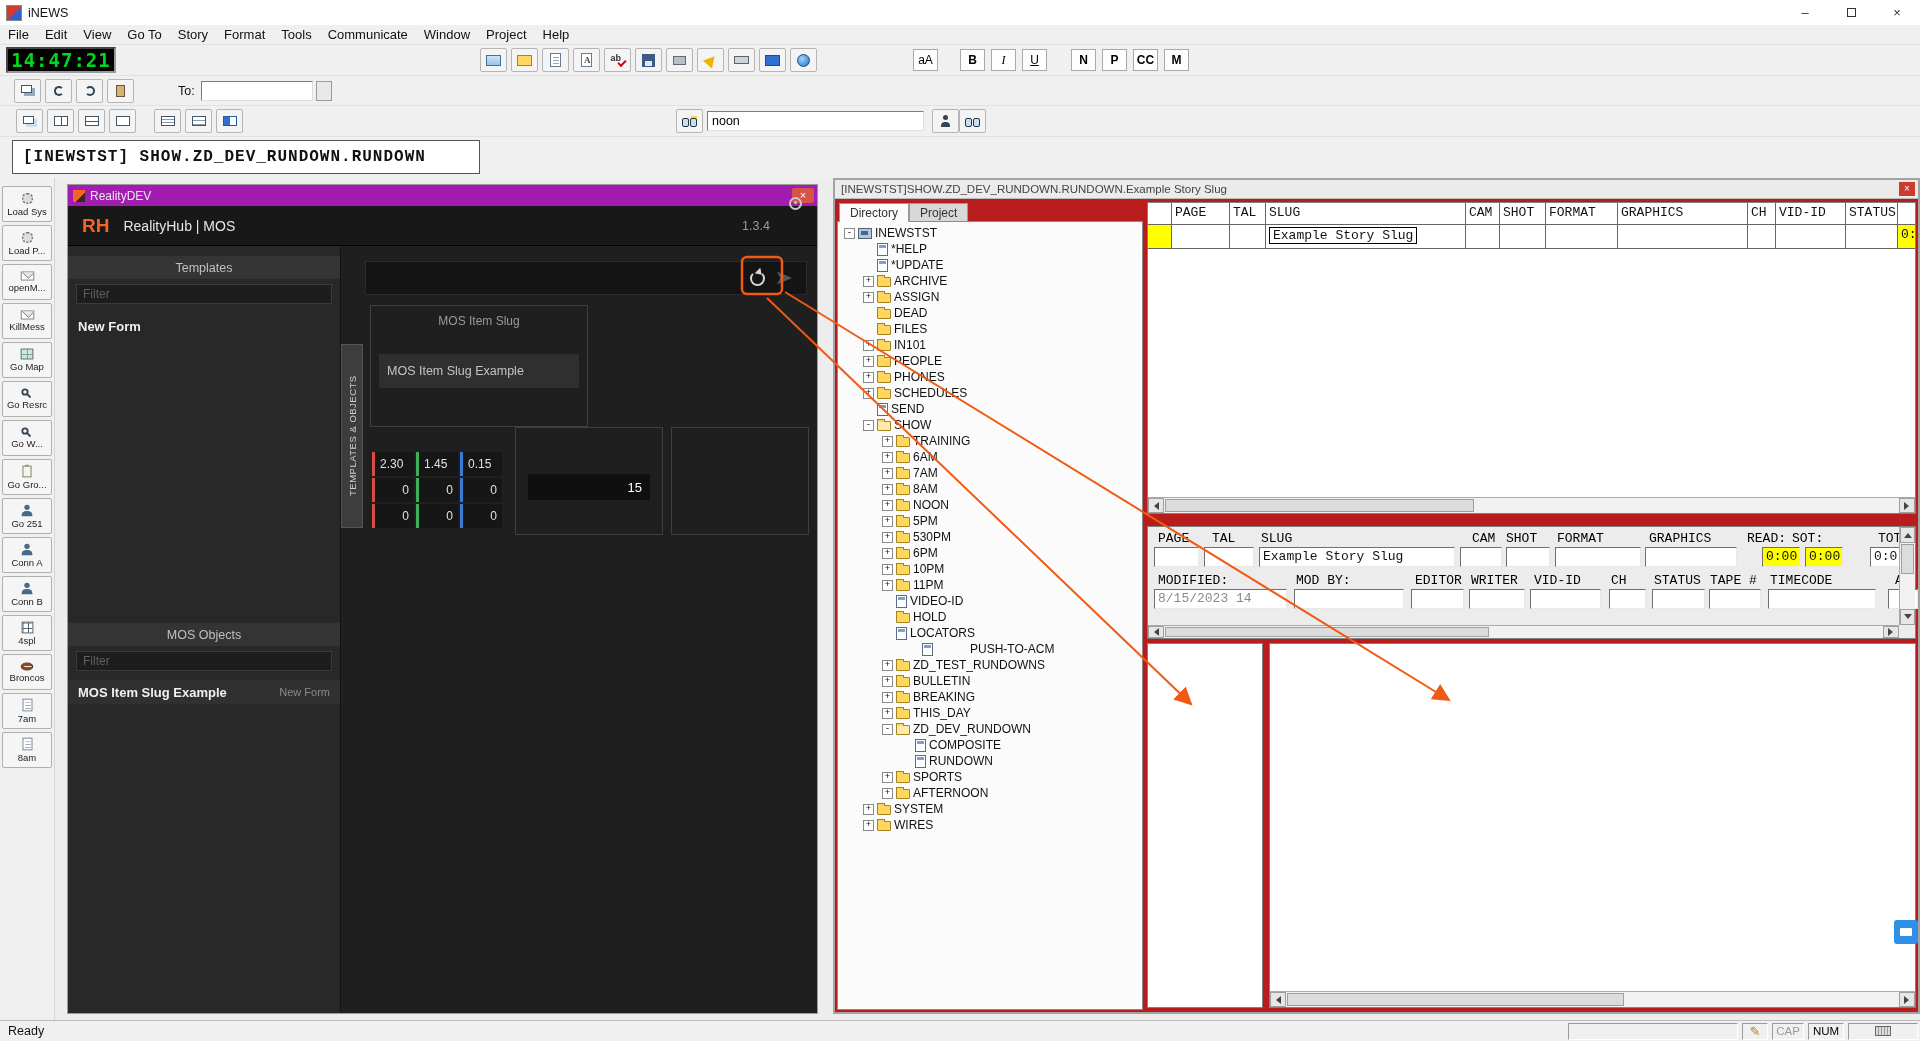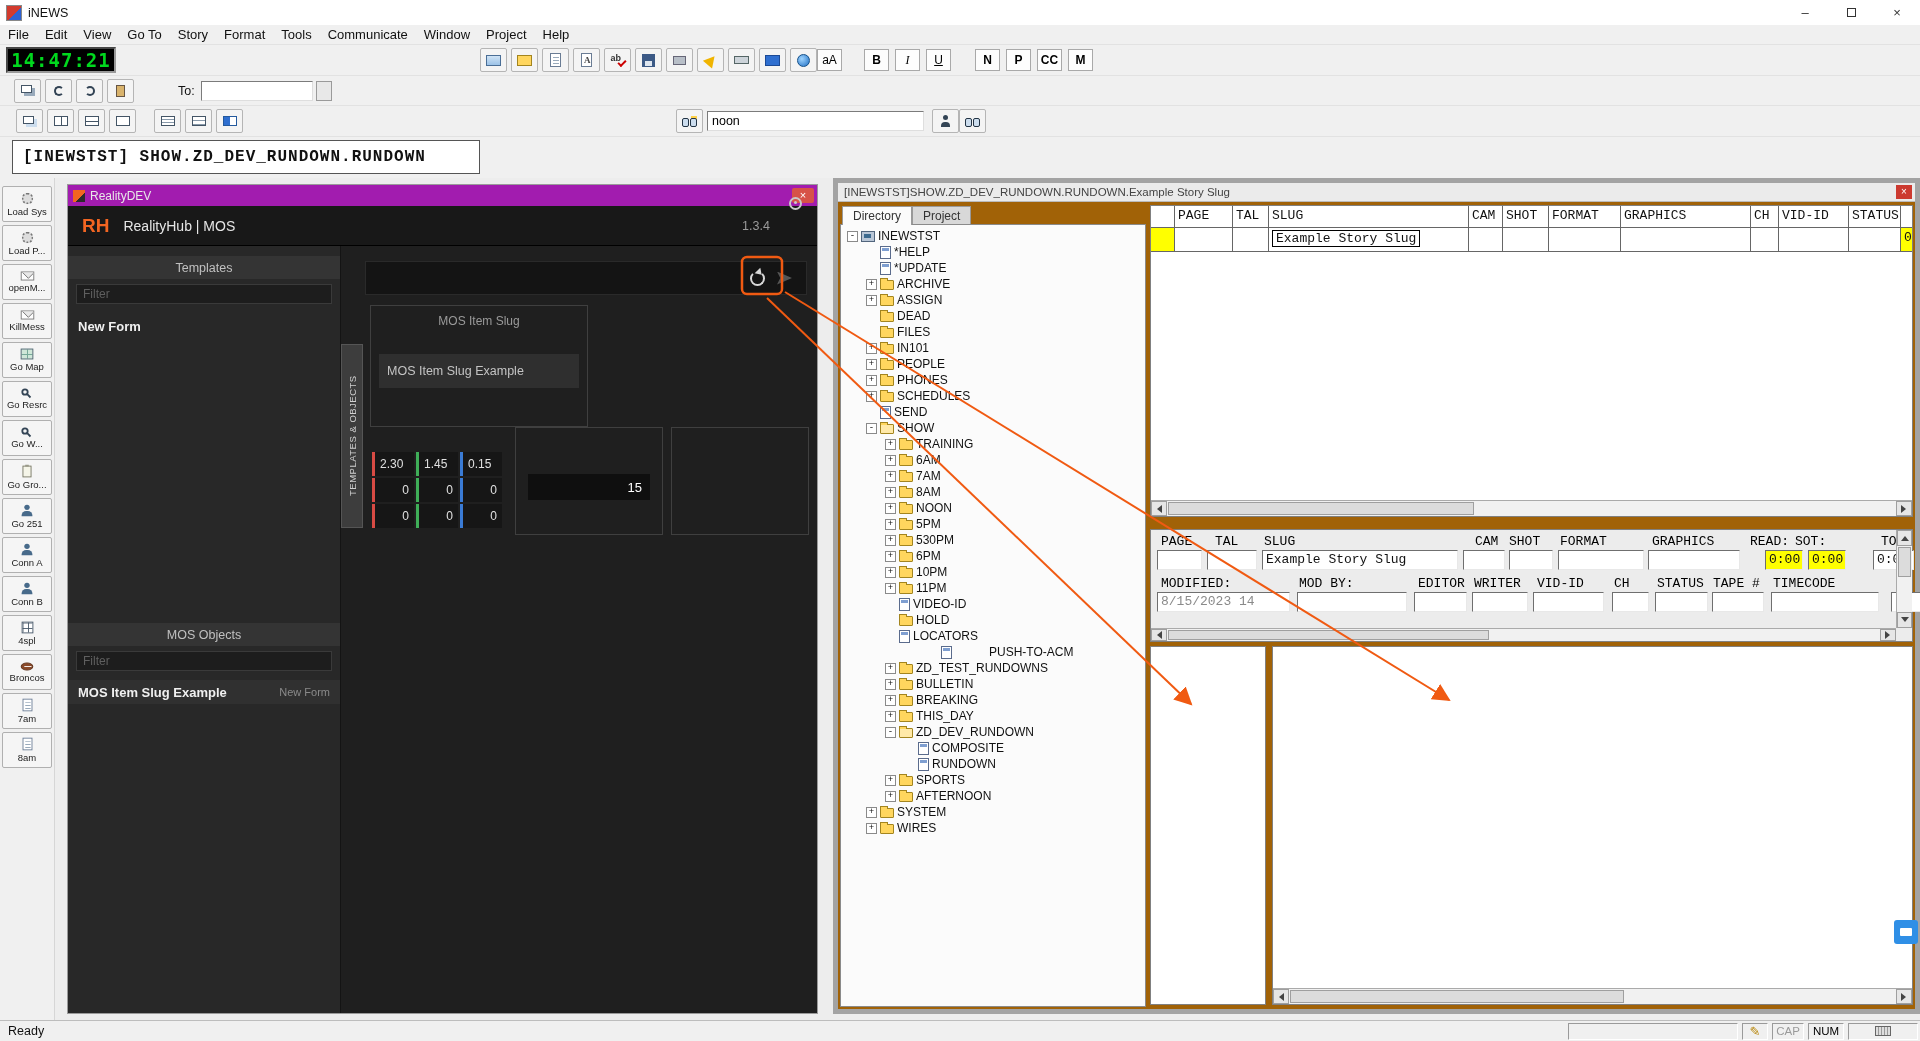--- a/index.html
+++ b/index.html
@@ -150,21 +150,21 @@
   .rh-numgrid > div { height:24px; background:#161616; border-left:3px solid #888; color:#e0e0e0; font-size:12px;
                       display:flex; align-items:center; justify-content:flex-end; padding:0 5px; }
   .rh-numgrid > div.first { justify-content:flex-start; }
   .rh-numgrid > div:nth-child(3n+1) { border-left-color:#d84b44; }
   .rh-numgrid > div:nth-child(3n+2) { border-left-color:#3fae58; }
   .rh-numgrid > div:nth-child(3n)   { border-left-color:#3a7bd5; }
   .rh-duration { margin:46px 12px 0 12px; height:26px; background:#0f0f0f; color:#fff; font-size:13px;
                  display:flex; align-items:center; justify-content:flex-end; padding-right:8px; }
 
   
-  .dir-window { position:absolute; left:778px; top:0; width:1087px; height:836px; border:5px solid #a3a3a3; background:#a16207; z-index:5; }
+  .dir-window { position:absolute; left:778px; top:0; width:1087px; height:836px; border:2px solid #a3a3a3; background:#b91c1c; z-index:5; }
   .dw-titlebar { height:19px; background:#ebebeb; border-bottom:1px solid #bbb; display:flex; align-items:center; padding:0 3px 0 6px; }
   .dw-title { font-size:11.5px; color:#444; overflow:hidden; white-space:nowrap; }
   .dw-close { margin-left:auto; width:16px; height:14px; background:#cc3a30; color:#fff; font-size:10px; line-height:14px; text-align:center; }
   .dw-body { position:absolute; left:0; right:0; top:19px; bottom:0; }
   .tree-pane { position:absolute; left:2px; top:2px; width:306px; bottom:2px; }
   .tree-tabs { height:20px; display:flex; align-items:flex-end; padding-left:2px; }
   .ttab { font-size:12px; padding:2px 10px 1px; border:1px solid #999; border-bottom:none; background:#d8d8d8; color:#333; }
   .ttab.i-active { background:#fbfbfb; position:relative; z-index:2; margin-bottom:-1px; padding-bottom:2px; }
   .tree-box { position:absolute; left:0; right:0; top:20px; bottom:0; background:#fbfbfb; border:1px solid #8a8a8a; overflow:hidden; padding-top:3px; }
   .tree-row { display:flex; align-items:center; height:16px; font-size:12px; gap:3px; white-space:nowrap; }
@@ -336,21 +336,21 @@
 
       <button class="tbtn">
         <span class="icn i-panel"></span>
       </button>
 
       <button class="tbtn">
         <span class="icn i-globe"></span>
       </button>
 
   </div>
-  <div class="fmt-row" style="">
+  <div class="fmt-row" style="margin-left:96px">
 
       <button class="fmtbtn">aA</button>
 
       <button class="fmtbtn">B</button>
 
       <button class="fmtbtn">I</button>
 
       <button class="fmtbtn">U</button>
 
       <button class="fmtbtn">N</button>
@@ -718,21 +718,21 @@
               <div class="tree-row" style="padding-left: 44px;">
                 <span class="tree-toggle hidden"></span>
                 <span class="tree-ic t-folder"></span>
                 <span>HOLD</span>
               </div>
               <div class="tree-row" style="padding-left: 44px;">
                 <span class="tree-toggle hidden"></span>
                 <span class="tree-ic t-file"></span>
                 <span>LOCATORS</span>
               </div>
-              <div class="tree-row" style="padding-left: 52px; gap: 37px;">
+              <div class="tree-row" style="padding-left: 36px; gap: 37px;">
                 <span class="tree-toggle hidden"></span>
                 <span class="tree-ic t-file"></span>
                 <span>PUSH-TO-ACM</span>
               </div>
               <div class="tree-row" style="padding-left: 44px;">
                 <span class="tree-toggle">+</span>
                 <span class="tree-ic t-folder"></span>
                 <span>ZD_TEST_RUNDOWNS</span>
               </div>
               <div class="tree-row" style="padding-left: 44px;">

